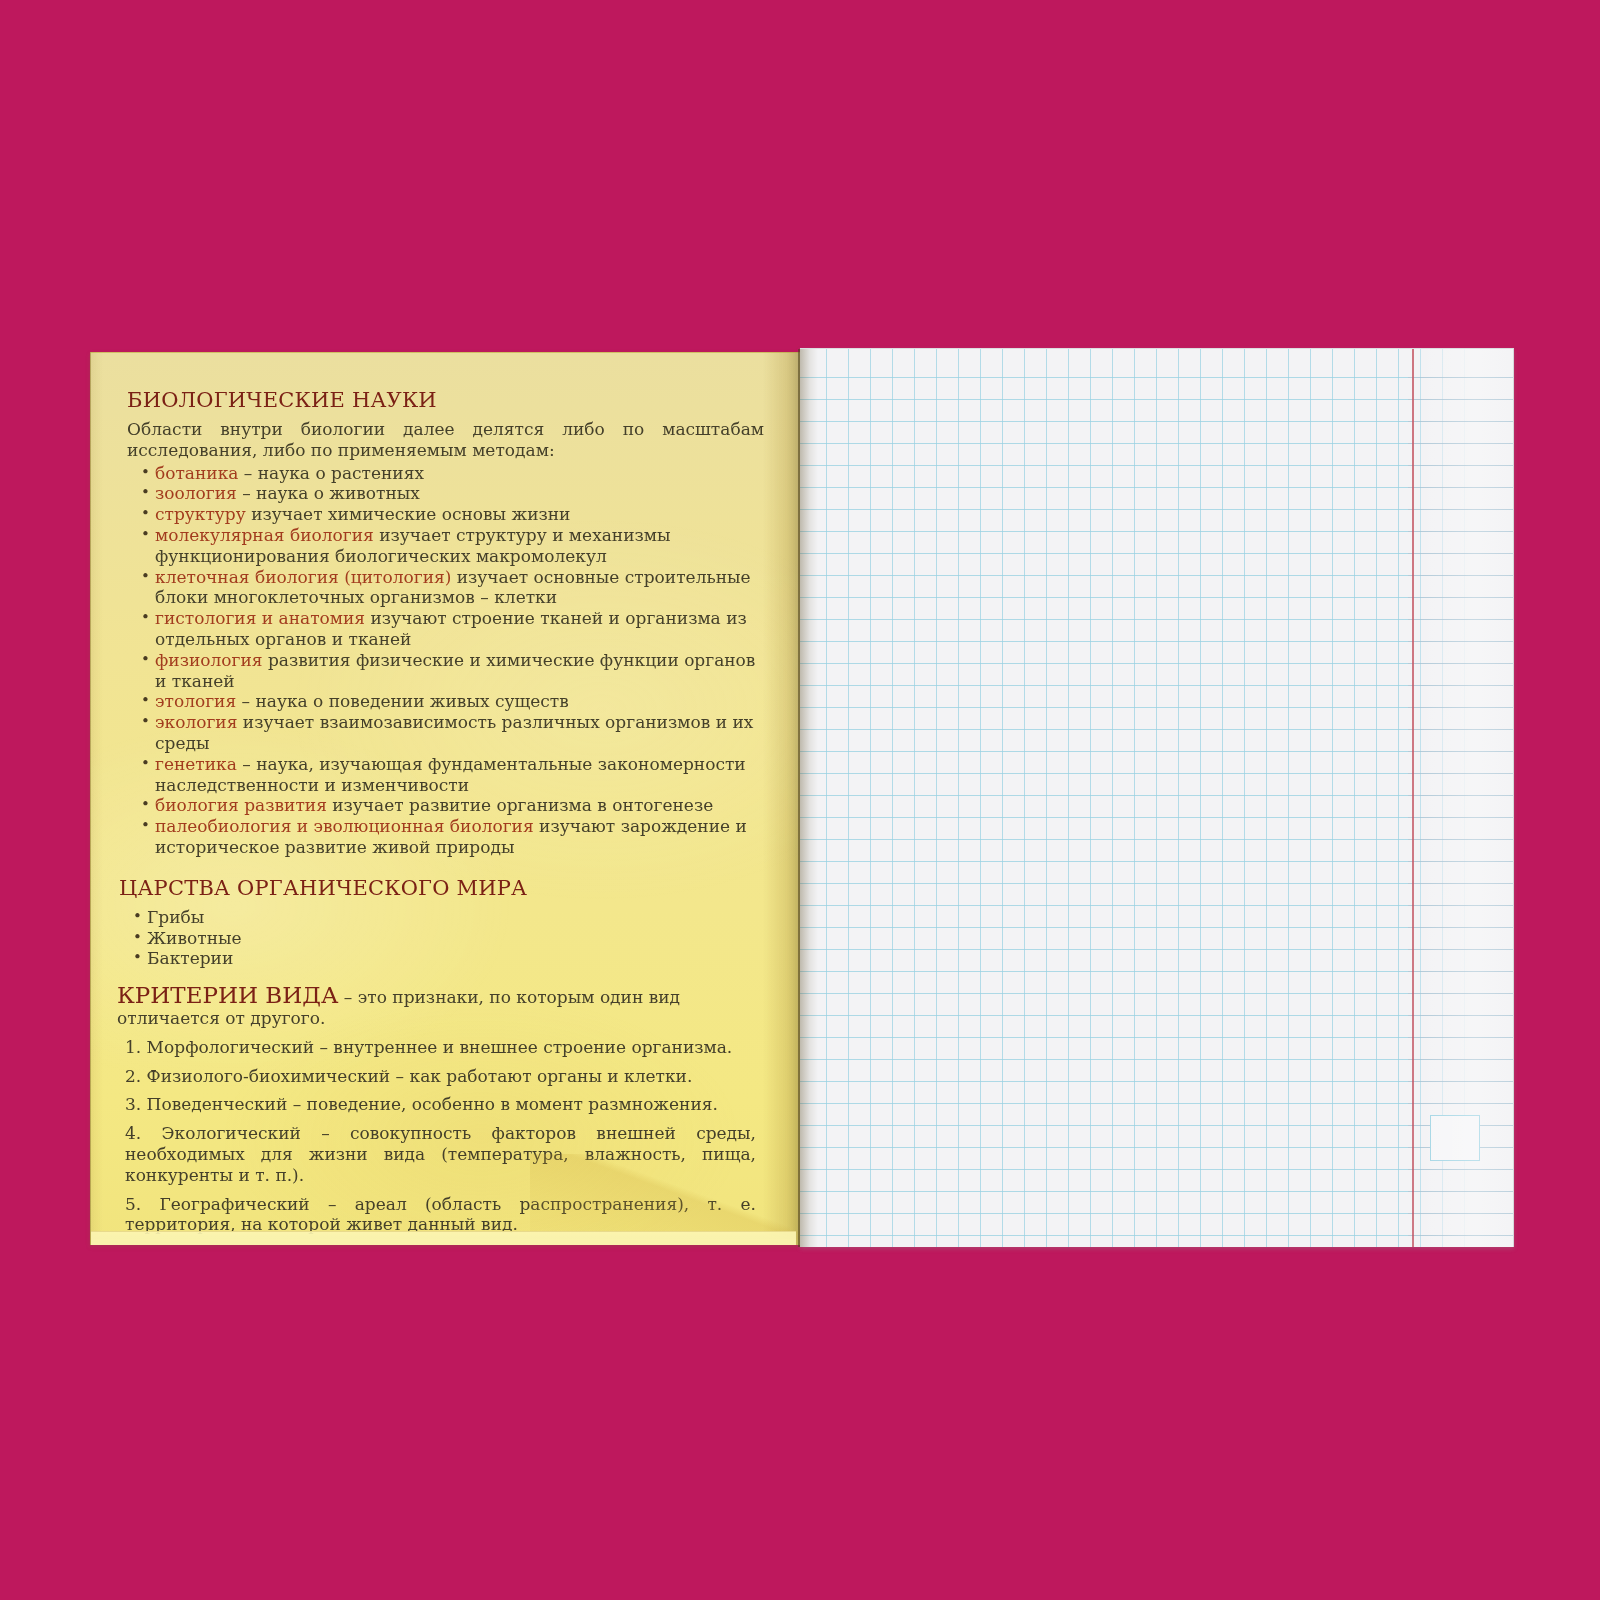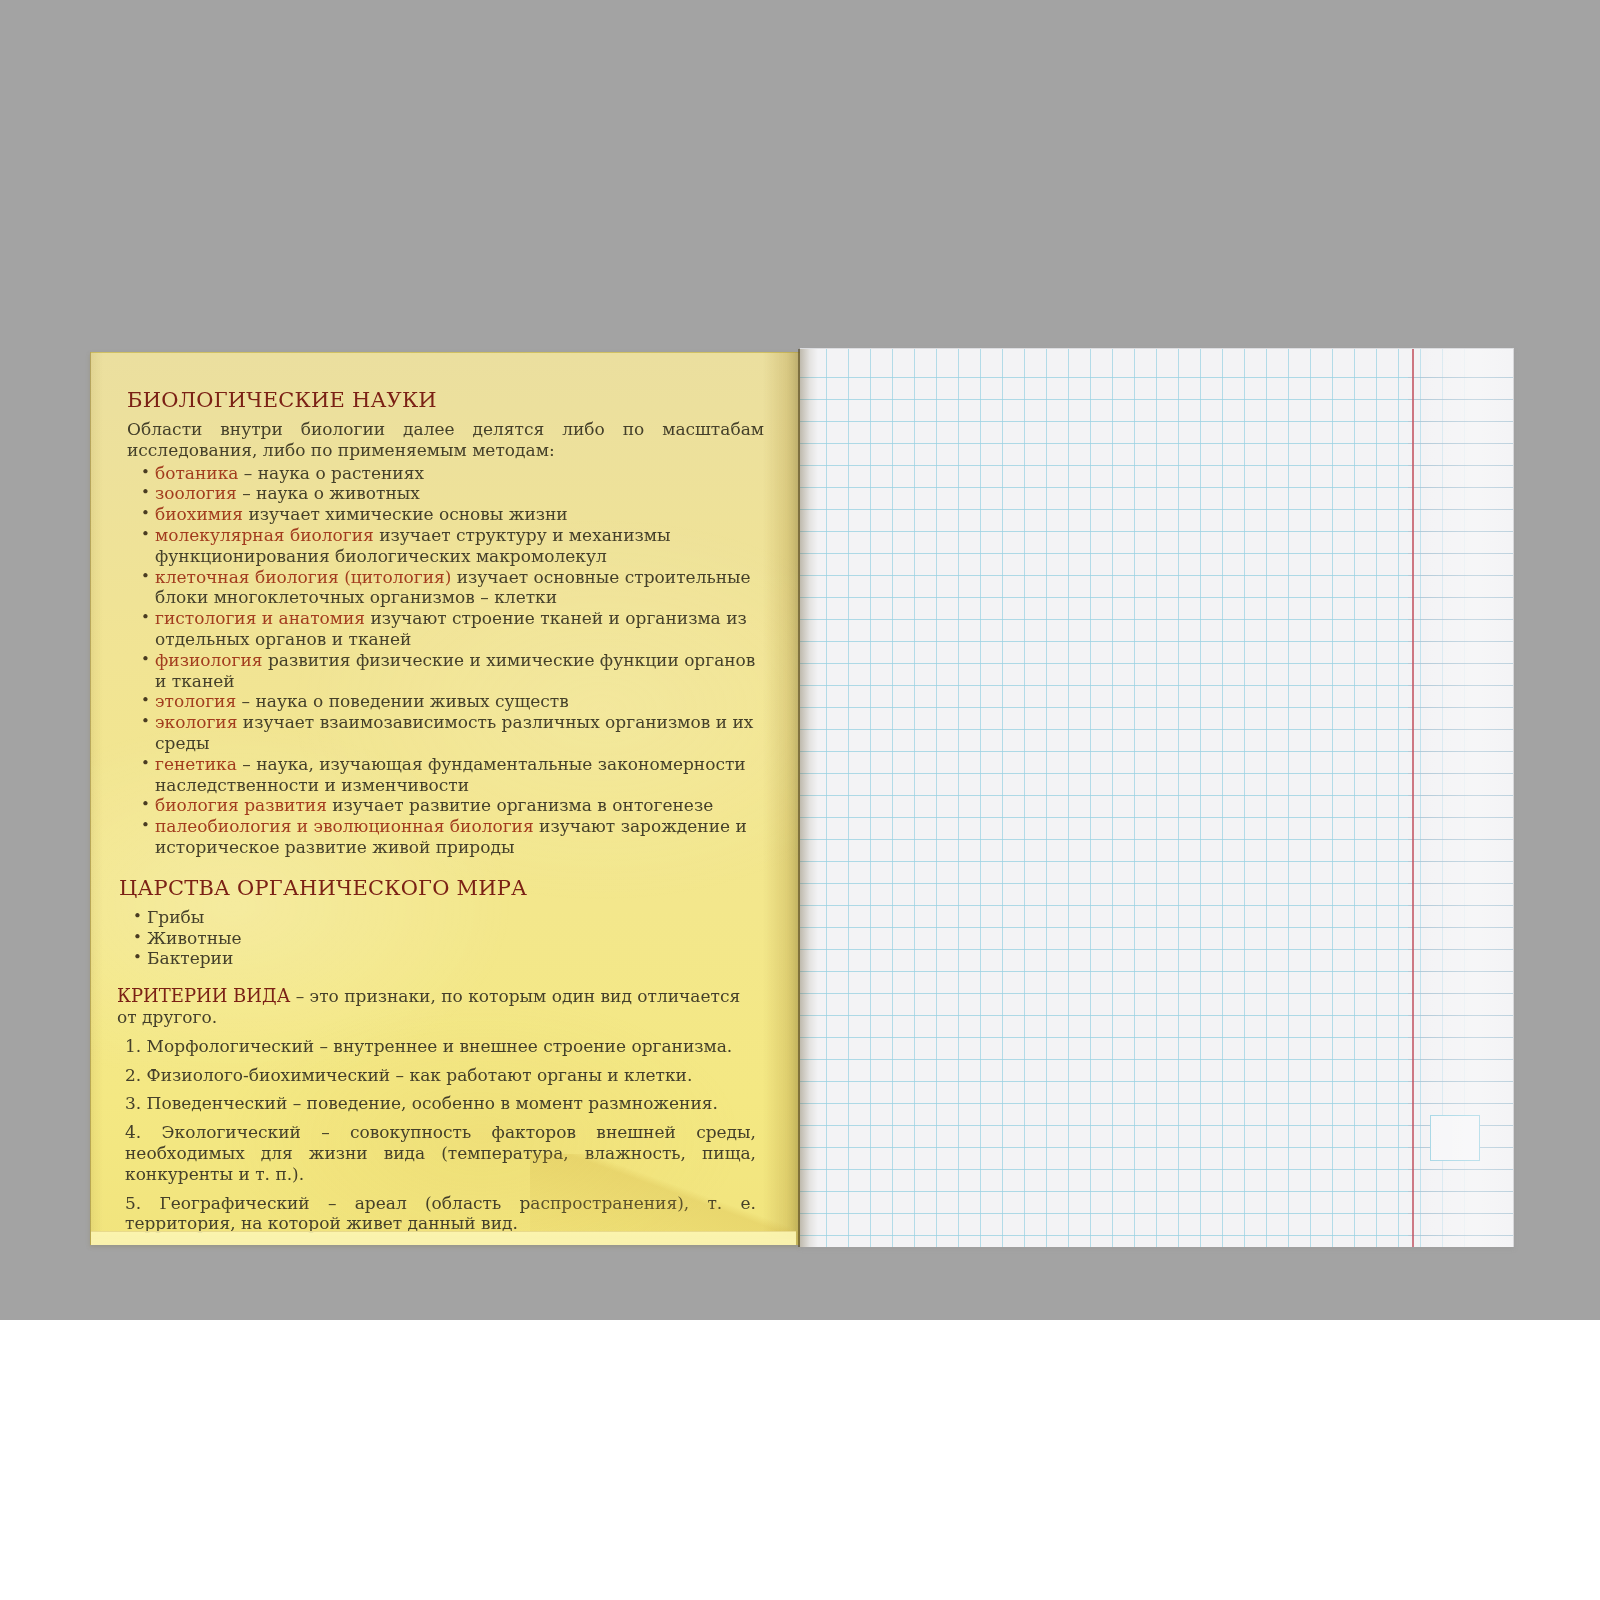--- a/index.html
+++ b/index.html
@@ -1,18 +1,18 @@
 <!DOCTYPE html>
 <html lang="ru"><head>
 <meta charset="utf-8">
 <style>
   html,body { margin:0; padding:0; background:#ffffff; }
   .stage {
-    position:relative; width:1600px; height:1320px; overflow:hidden;
-    background:#a3a3a3;
+    position:relative; width:1600px; height:1600px; overflow:hidden;
+    background:#be185d;
     font-family:"DejaVu Serif","Liberation Serif",serif;
   }
   .notebook { position:absolute; left:0; top:0; width:1600px; height:1600px; }
 
   
   .page-left {
     position:absolute; left:90px; top:352px; width:709px; height:892px;
     background:
       radial-gradient(ellipse 430px 280px at 20% 62%, rgba(255,255,255,0.16), transparent 65%),
       radial-gradient(ellipse 520px 320px at 72% 40%, rgba(255,252,230,0.12), transparent 60%),
@@ -46,21 +46,21 @@
   h2.sec-title.second { margin-top:17px; margin-left:2px; }
   p.intro { margin:0 0 2px 10px; text-align:justify; }
   ul.dotlist { list-style:none; margin:0 0 0 24px; padding:0; }
   ul.dotlist li { position:relative; padding-left:14px; }
   ul.dotlist li::before {
     content:"\2022"; position:absolute; left:0; top:-1px; font-size:15px; color:#4a3c22;
   }
   ul.dotlist li .term { color:#a23c1e; }
   ul.kingdoms { margin-left:16px; }
   .criteria-line { margin:16px 0 2px 0; }
-  .crit-title { color:#7b2115; font-size:18px; line-height:21px; }
+  .crit-title { color:#7b2115; font-size:23px; line-height:21px; }
   .numbered { text-align:justify; }
   .numbered p { margin:8px; }
 
   
   .page-right {
     position:absolute; left:800px; top:348px; width:713px; height:898px;
     background:#f3f3f5;
     border-top:1px solid #dcdde0;
     border-right:1px solid #d7d7da;
     box-shadow:0 2px 4px rgba(150,150,150,0.3);
@@ -119,21 +119,21 @@
     <div class="page-left">
       <div class="lp-content">
 
         <h2 class="sec-title">БИОЛОГИЧЕСКИЕ НАУКИ</h2>
 
         <p class="intro">Области внутри биологии далее делятся либо по масштабам исследования, либо по применяемым методам:</p>
 
         <ul class="dotlist branches">
             <li><span class="term">ботаника</span><span> – наука о растениях</span></li>
             <li><span class="term">зоология</span><span> – наука о животных</span></li>
-            <li><span class="term">биохимия</span><span> изучает химические основы жизни</span></li>
+            <li><span class="term">структуру</span><span> изучает химические основы жизни</span></li>
             <li><span class="term">молекулярная биология</span><span> изучает структуру и механизмы функционирования биологических макромолекул</span></li>
             <li><span class="term">клеточная биология (цитология)</span><span> изучает основные строительные блоки многоклеточных организмов – клетки</span></li>
             <li><span class="term">гистология и анатомия</span><span> изучают строение тканей и организма из отдельных органов и тканей</span></li>
             <li><span class="term">физиология</span><span> развития физические и химические функции органов и тканей</span></li>
             <li><span class="term">этология</span><span> – наука о поведении живых существ</span></li>
             <li><span class="term">экология</span><span> изучает взаимозависимость различных организмов и их среды</span></li>
             <li><span class="term">генетика</span><span> – наука, изучающая фундаментальные закономерности наследственности и изменчивости</span></li>
             <li><span class="term">биология развития</span><span> изучает развитие организма в онтогенезе</span></li>
             <li><span class="term">палеобиология и эволюционная биология</span><span> изучают зарождение и историческое развитие живой природы</span></li>
           </ul>

